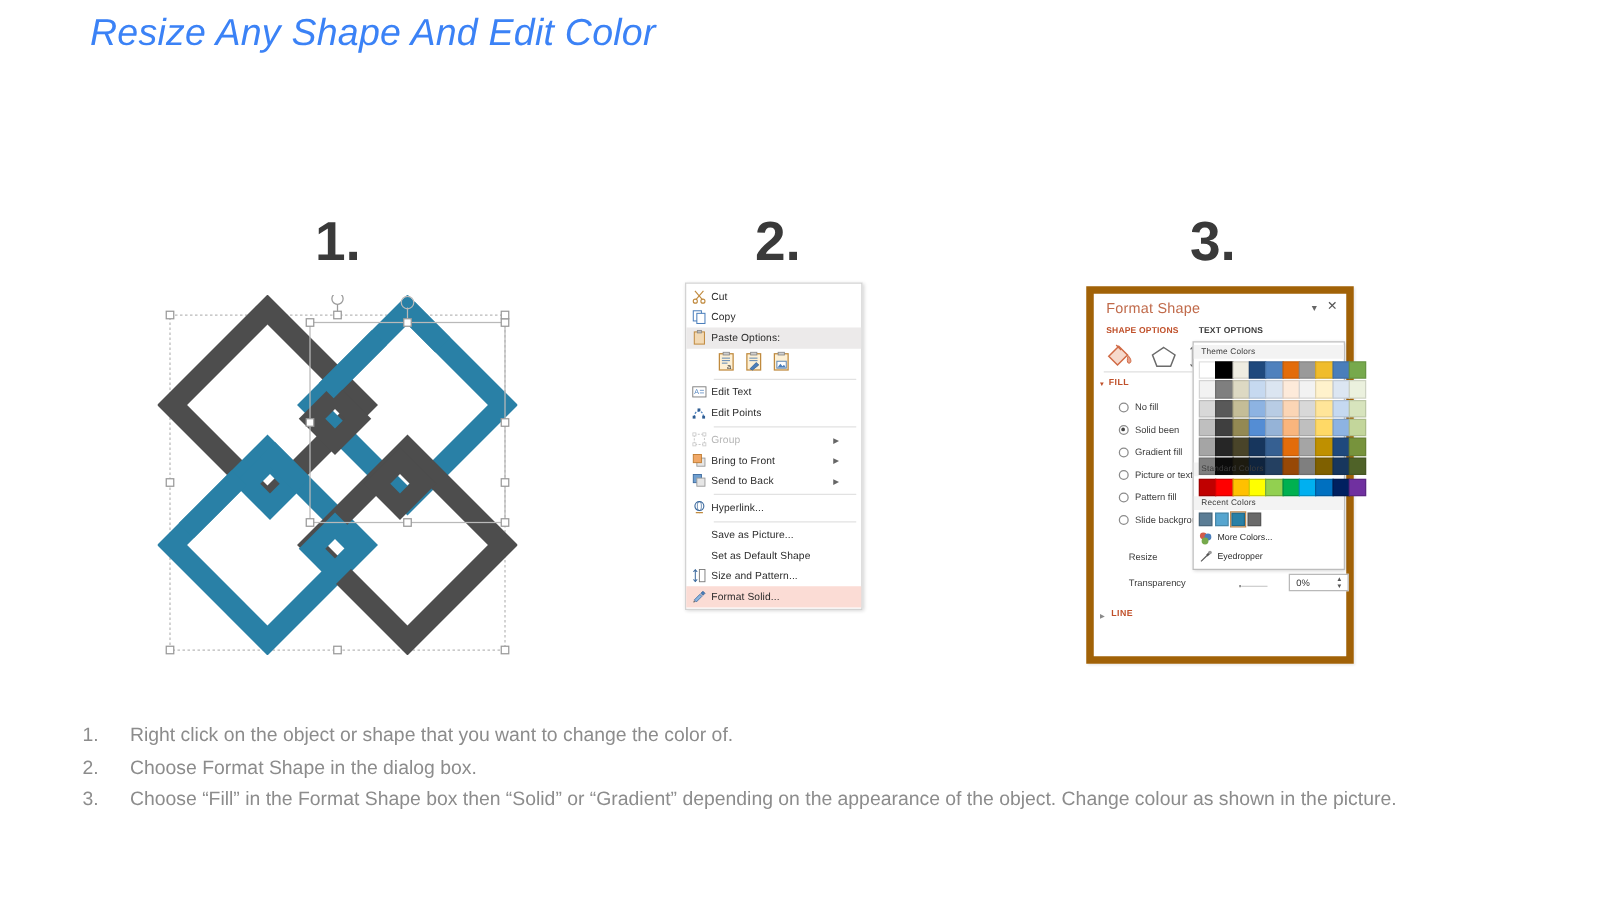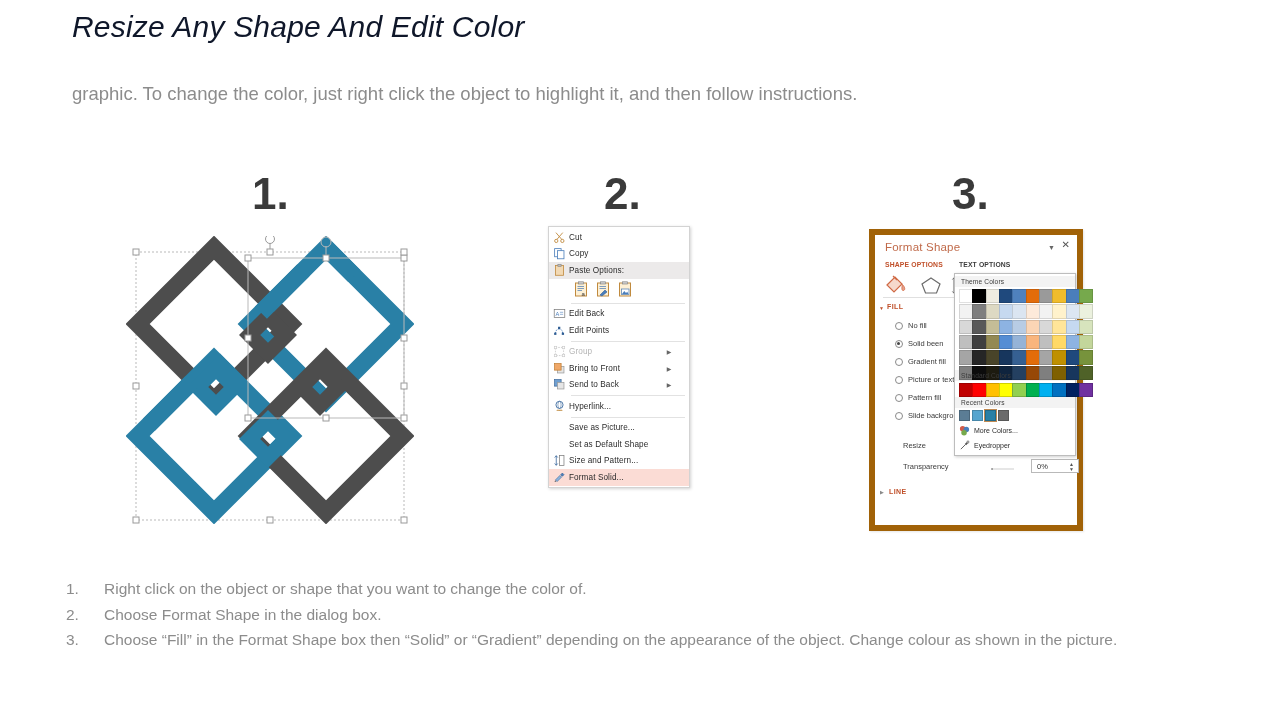--- a/index.html
+++ b/index.html
@@ -7,21 +7,21 @@
     width:1280px;height:720px;background:#ffffff;
     font-family:"Liberation Sans",sans-serif;
     overflow:hidden;position:relative;
   }
   .slide{position:absolute;inset:0;}
 
   
   .title{
     position:absolute;left:72px;top:10px;
     font-size:30px;font-style:italic;font-weight:400;
-    color:#0f172a;letter-spacing:.2px;white-space:nowrap;
+    color:#3b82f6;letter-spacing:.2px;white-space:nowrap;
   }
   .subtitle{
     position:absolute;left:72px;top:80px;width:1140px;
     font-size:18.5px;line-height:28px;color:#8c8c8c;
     text-align:justify;text-justify:inter-word;
   }
   .subtitle span{display:block;}
 
   
   .stepnum{
@@ -136,21 +136,20 @@
   .ins-n{width:38px;flex:0 0 38px;}
   .ins-t{flex:1;}
 </style>
 </head>
 <body>
 
 <div class="slide">
 
   <div class="title">Resize Any Shape And Edit Color</div>
   <div class="subtitle">
-    <span>graphic. To change the color, just right click the object to highlight it, and then follow instructions.</span>
   </div>
 
   <div class="stepnum" id="stepnum-1">1.</div>
   <div class="stepnum" id="stepnum-2">2.</div>
   <div class="stepnum" id="stepnum-3">3.</div>
 
   <div id="panel-shape">
     <svg width="288" height="288" viewBox="0 0 288 288">
       <defs>
         
@@ -285,21 +284,21 @@
       <span class="cm-ico">
         <svg width="13" height="11" viewBox="0 0 16 13">
             <rect x="1.5" y="1.5" width="13" height="10" fill="#fff" stroke="#7a7a7a" stroke-width=".9"></rect>
             <text x="3" y="9" font-size="7" fill="#4a7ebb" font-family="'Liberation Sans',sans-serif">A</text>
             <g stroke="#4a7ebb" stroke-width=".7">
               <line x1="8.5" y1="5" x2="12.5" y2="5"></line>
               <line x1="8.5" y1="7.5" x2="12.5" y2="7.5"></line>
             </g>
           </svg>
       </span>
-      <span class="cm-label">Edit Back</span>
+      <span class="cm-label">Edit Text</span>
     </div>
 
     <div class="cm-item">
       <span class="cm-ico">
         <svg width="13" height="13" viewBox="0 0 16 16">
             <path d="M3 12 C3 4, 12 4, 12 12" fill="none" stroke="#4a7ebb" stroke-width="1.2" stroke-dasharray="2,1.5"></path>
             <g fill="#2f5d93">
               <rect x="1.4" y="10.6" width="2.8" height="2.8"></rect>
               <rect x="6.2" y="3.4" width="2.8" height="2.8"></rect>
               <rect x="10.8" y="10.6" width="2.8" height="2.8"></rect>

